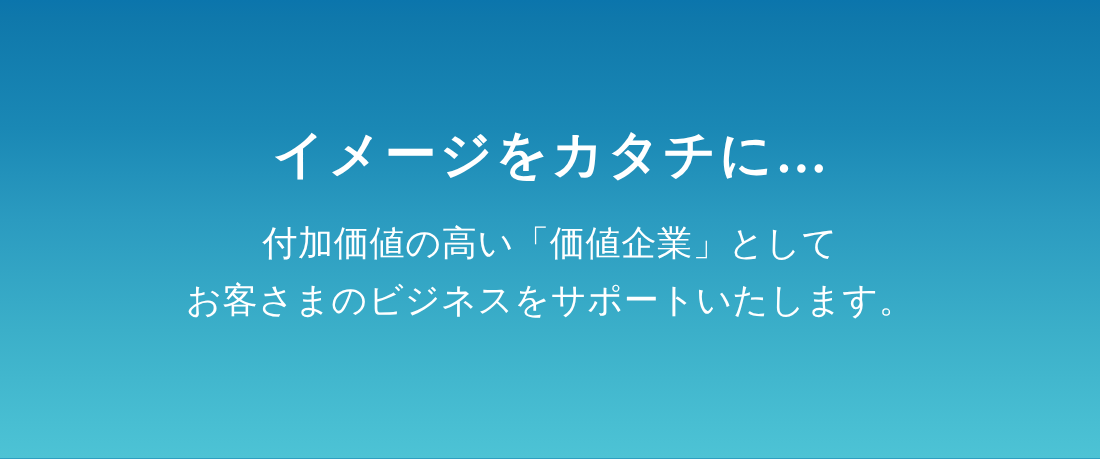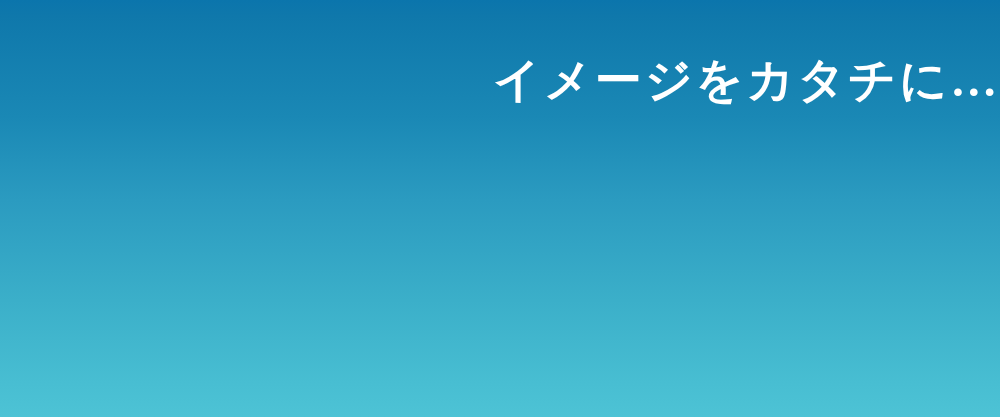--- a/index.html
+++ b/index.html
@@ -34,22 +34,22 @@
     );
     overflow: hidden;
   }
 
   .hero-content {
     position: absolute;
     left: 0;
     top: 0;
     width: 1000px;
     
-    padding-top: 48px;
-    text-align: right;
+    padding-top: 109px;
+    text-align: center;
   }
 
   .hero-title {
     margin: 0;
     padding: 0;
     color: #ffffff;
     font-family: "Liberation Serif", "DejaVu Serif", serif;
     font-size: 47px;
     font-weight: 700;
     line-height: 64px;
@@ -77,15 +77,19 @@
   }
 </style>
 </head>
 <body>
 
 <div class="hero">
   <div class="hero-content">
 
     <h1 class="hero-title">イメージをカタチに…</h1>
 
+    <p class="hero-subtitle">
+      <span class="sub-line">付加価値の高い「価値企業」として</span>
+      <span class="sub-line">お客さまのビジネスをサポートいたします。</span>
+    </p>
 
   </div>
 </div>
 
 </body></html>

